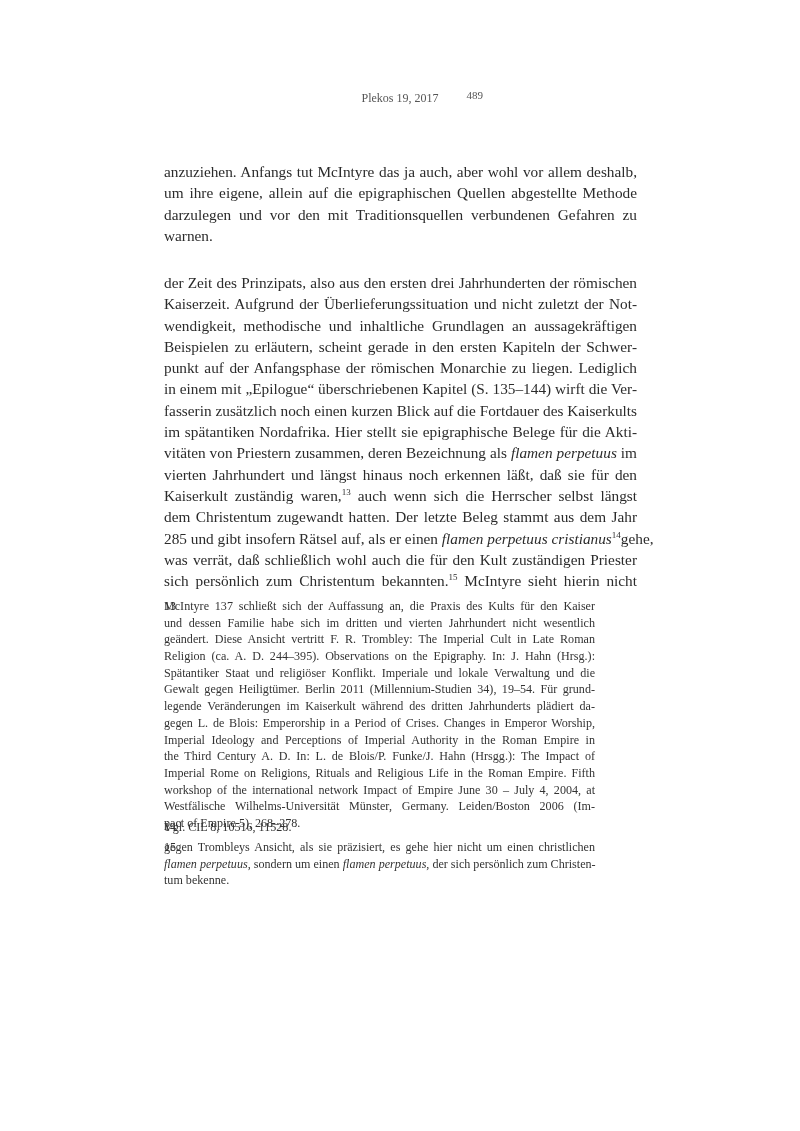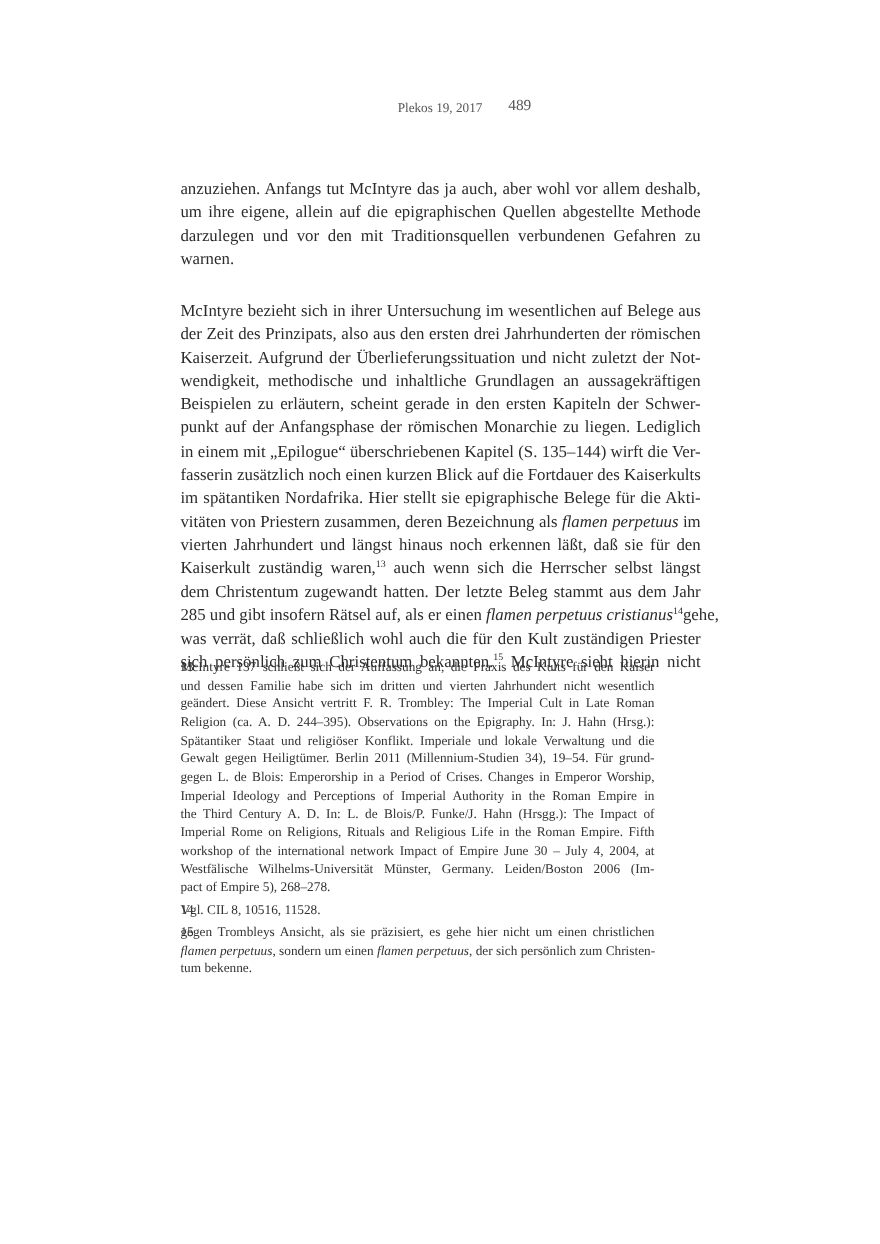--- a/index.html
+++ b/index.html
@@ -34,21 +34,21 @@
       position: absolute;
       left: 0;
       width: 800px;
       text-align: center;
       top: 0;
     }
     .running-head .pageno {
       position: absolute;
       right: 317px;
       top: -2px;
-      font-size: 14px;
+      font-size: 11px;
     }
     .body-text {
       position: absolute;
       left: 164px;
       width: 473px;
       font-size: 15.3px;
       line-height: 21.3px;
       color: #2b2b2b;
     }
     .line {
@@ -106,21 +106,20 @@
   </div>
 
   <div class="body-text para1">
     <span class="line">anzuziehen. Anfangs tut McIntyre das ja auch, aber wohl vor allem deshalb,</span>
     <span class="line">um ihre eigene, allein auf die epigraphischen Quellen abgestellte Methode</span>
     <span class="line">darzulegen und vor den mit Traditionsquellen verbundenen Gefahren zu</span>
     <span class="line last">warnen.</span>
   </div>
 
   <div class="body-text para2">
-    <span class="line">McIntyre bezieht sich in ihrer Untersuchung im wesentlichen auf Belege aus</span>
     <span class="line">der Zeit des Prinzipats, also aus den ersten drei Jahrhunderten der römischen</span>
     <span class="line">Kaiserzeit. Aufgrund der Überlieferungssituation und nicht zuletzt der Not-</span>
     <span class="line">wendigkeit, methodische und inhaltliche Grundlagen an aussagekräftigen</span>
     <span class="line">Beispielen zu erläutern, scheint gerade in den ersten Kapiteln der Schwer-</span>
     <span class="line">punkt auf der Anfangsphase der römischen Monarchie zu liegen. Lediglich</span>
     <span class="line">in einem mit „Epilogue“ überschriebenen Kapitel (S. 135–144) wirft die Ver-</span>
     <span class="line">fasserin zusätzlich noch einen kurzen Blick auf die Fortdauer des Kaiserkults</span>
     <span class="line">im spätantiken Nordafrika. Hier stellt sie epigraphische Belege für die Akti-</span>
     <span class="line"><span>vitäten von Priestern zusammen, deren Bezeichnung als </span><i>flamen perpetuus</i><span> im</span></span>
     <span class="line">vierten Jahrhundert und längst hinaus noch erkennen läßt, daß sie für den</span>
@@ -134,20 +133,21 @@
   <div class="fn-block fn13">
     <div class="fn">
       <span class="fn-num">13</span>
       <div class="fn-text">
         <span class="line">McIntyre 137 schließt sich der Auffassung an, die Praxis des Kults für den Kaiser</span>
         <span class="line">und dessen Familie habe sich im dritten und vierten Jahrhundert nicht wesentlich</span>
         <span class="line">geändert. Diese Ansicht vertritt F. R. Trombley: The Imperial Cult in Late Roman</span>
         <span class="line">Religion (ca. A. D. 244–395). Observations on the Epigraphy. In: J. Hahn (Hrsg.):</span>
         <span class="line">Spätantiker Staat und religiöser Konflikt. Imperiale und lokale Verwaltung und die</span>
         <span class="line">Gewalt gegen Heiligtümer. Berlin 2011 (Millennium-Studien 34), 19–54. Für grund-</span>
+        <span class="line">legende Veränderungen im Kaiserkult während des dritten Jahrhunderts plädiert da-</span>
         <span class="line">gegen L. de Blois: Emperorship in a Period of Crises. Changes in Emperor Worship,</span>
         <span class="line">Imperial Ideology and Perceptions of Imperial Authority in the Roman Empire in</span>
         <span class="line">the Third Century A. D. In: L. de Blois/P. Funke/J. Hahn (Hrsgg.): The Impact of</span>
         <span class="line">Imperial Rome on Religions, Rituals and Religious Life in the Roman Empire. Fifth</span>
         <span class="line">workshop of the international network Impact of Empire June 30 – July 4, 2004, at</span>
         <span class="line">Westfälische Wilhelms-Universität Münster, Germany. Leiden/Boston 2006 (Im-</span>
         <span class="line last">pact of Empire 5), 268–278.</span>
       </div>
     </div>
   </div>

